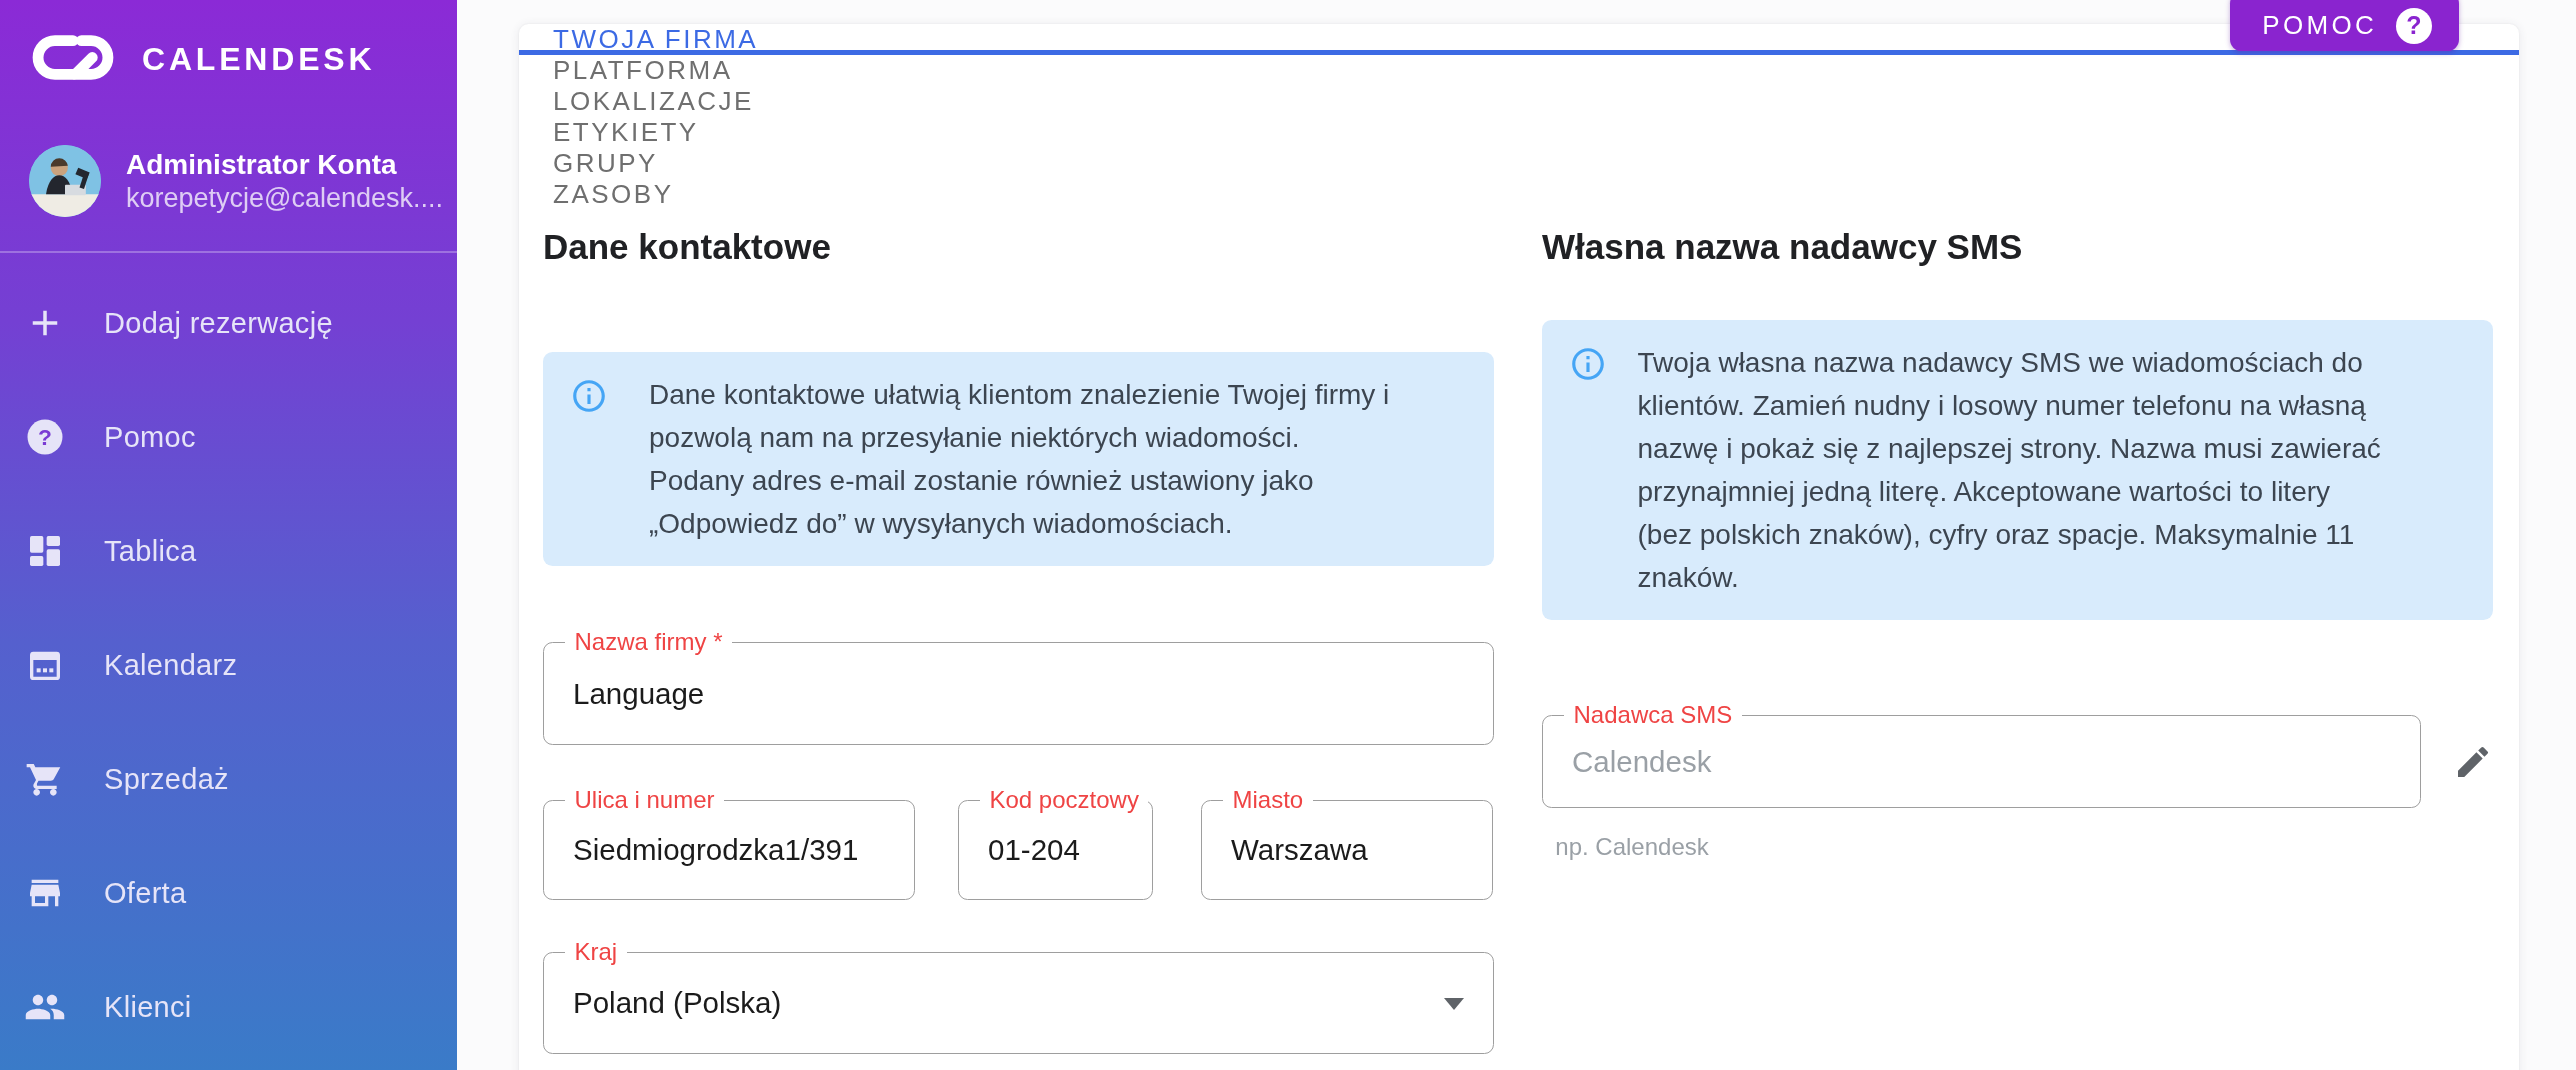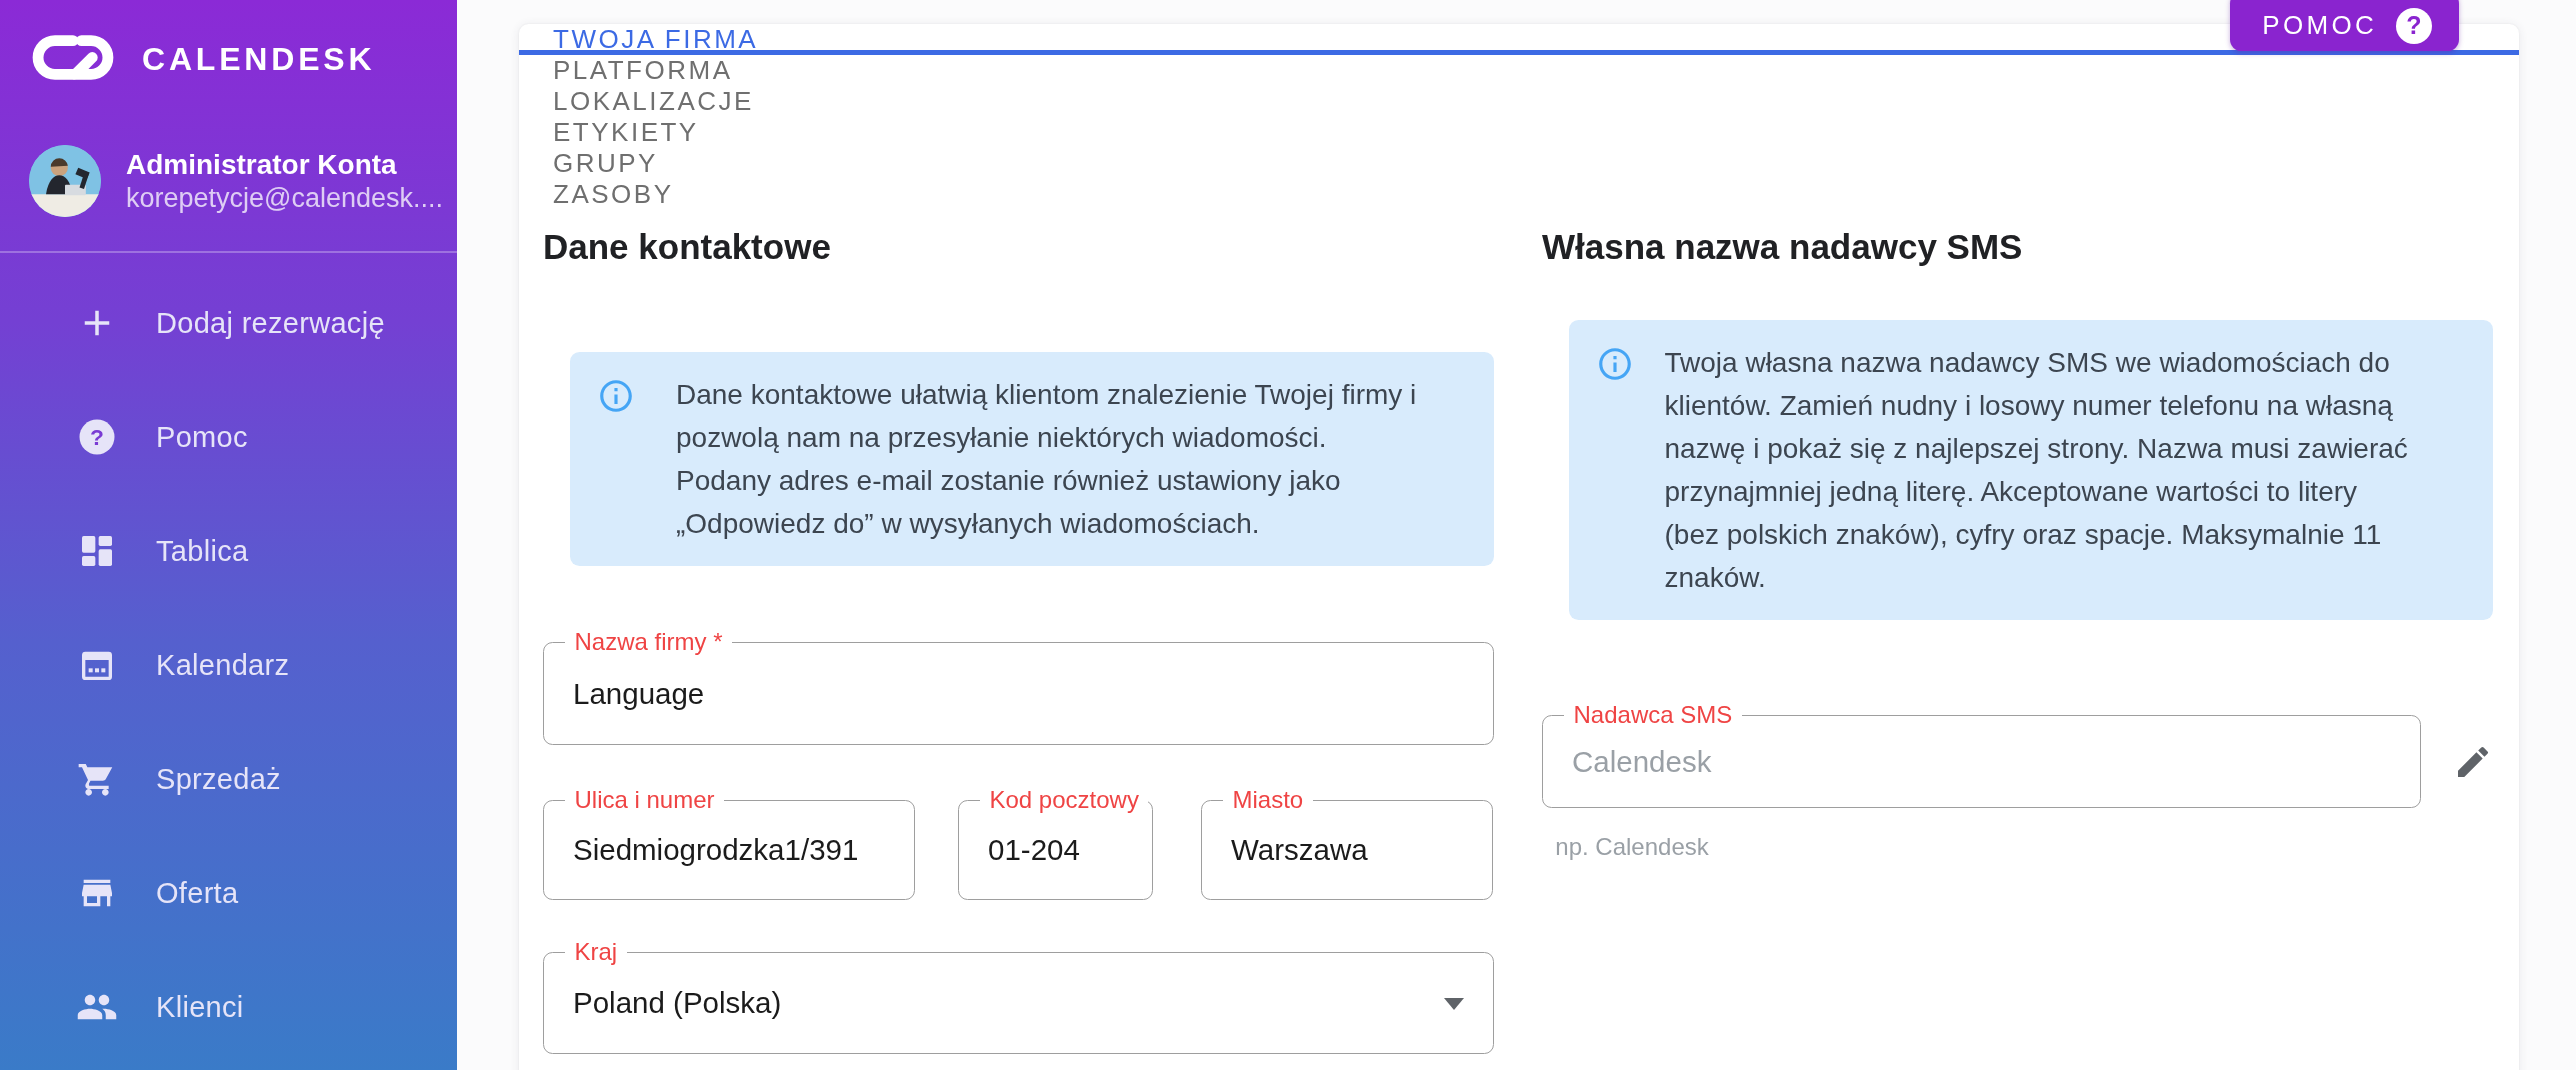--- a/index.html
+++ b/index.html
@@ -12,21 +12,21 @@
     color:#fff; }
   .logo-row { display:flex; align-items:center; gap:25px; padding:32px 0 0 29px; height:86px; cursor:pointer; }
   .brand-text { font-size:32px; font-weight:700; letter-spacing:3.8px; color:#fff; }
   .account-row { display:flex; align-items:center; gap:25px; margin:59px 0 0 29px; height:72px; cursor:pointer; }
   .avatar { width:72px; height:72px; border-radius:50%; overflow:hidden; flex:none; background:#7FC2E4; }
   .acct-name { font-size:28px; font-weight:700; line-height:34px; color:#FFFFFF; }
   .acct-email { font-size:27px; line-height:32px; color:rgba(255,255,255,0.75);
     max-width:314px; white-space:nowrap; overflow:hidden;text-align:center; }
   .side-divider { margin-top:34px; height:1.9px; background:rgba(255,255,255,0.28); }
   .nav { padding-top:13.3px; }
-  .nav-item { height:114px; display:flex; align-items:center; padding-left:76px; gap:38px; cursor:pointer; }
+  .nav-item { height:114px; display:flex; align-items:center; padding-left:24px; gap:38px; cursor:pointer; }
   .nav-icon { width:42px; height:42px; flex:none; display:flex; align-items:center; justify-content:center; }
   .nav-label { font-size:29px; font-weight:500; color:#E6E4F8; letter-spacing:0.3px; }
 
   
   .main { position:absolute; left:457px; top:0; width:2119px; height:1071px; background:#FBFBFC; }
   .card { position:absolute; left:62px; top:24px; width:2000px; height:1143px;
     background:#fff; border-radius:9.5px;
     box-shadow:0 1.9px 9.5px rgba(60,60,80,0.10), 0 0 1.9px rgba(60,60,80,0.08); }
 
   .pomoc-btn { position:absolute; right:117px; top:-7.6px; height:59px; z-index:5;
@@ -40,21 +40,21 @@
   .tabs { display:flex; height:101px; align-items:stretch;flex-direction:column; }
   .tab { position:relative; display:flex; align-items:center; padding:0 34px;
     font-size:26px; font-weight:500; letter-spacing:2.5px; color:#6F6F6F; cursor:pointer; }
   .tab.active { color:#3C6AE4; }
   .tab.active .tab-underline { position:absolute; left:0; right:0; bottom:0; height:4.8px; background:#3C6AE4; }
 
   
   .content { display:grid; grid-template-columns:951px 951px; column-gap:48px; padding:0 27px 0 24px; }
   .col-title { margin-top:101px; font-size:35px; font-weight:700; color:#202124; line-height:42px; }
   .info-box { background:#D8EBFC; border-radius:9.5px; padding:21px 29px 21px 27px;
-    display:flex; gap:30.5px;margin-left:27px; }
+    display:flex; gap:30.5px; }
   .info-box.left-box { margin-top:84px;gap:41px; }
   .info-box.right-box { margin-top:52px; }
   .info-icon { flex:none; width:38px; height:38px; margin-top:3.8px; }
   .info-text { font-size:28px; line-height:43px; color:#3C4550; }
   .info-line { display:block; }
 
   
   .field { position:relative; border:1.9px solid #9E9E9E; border-radius:9.5px; background:#fff;
     display:flex; align-items:center; padding-left:29px; font-size:29.5px; color:#1B1B1B; cursor:text; }
   .field-label { position:absolute; top:-15.2px; left:21px; background:#fff; padding:0 9.5px;

